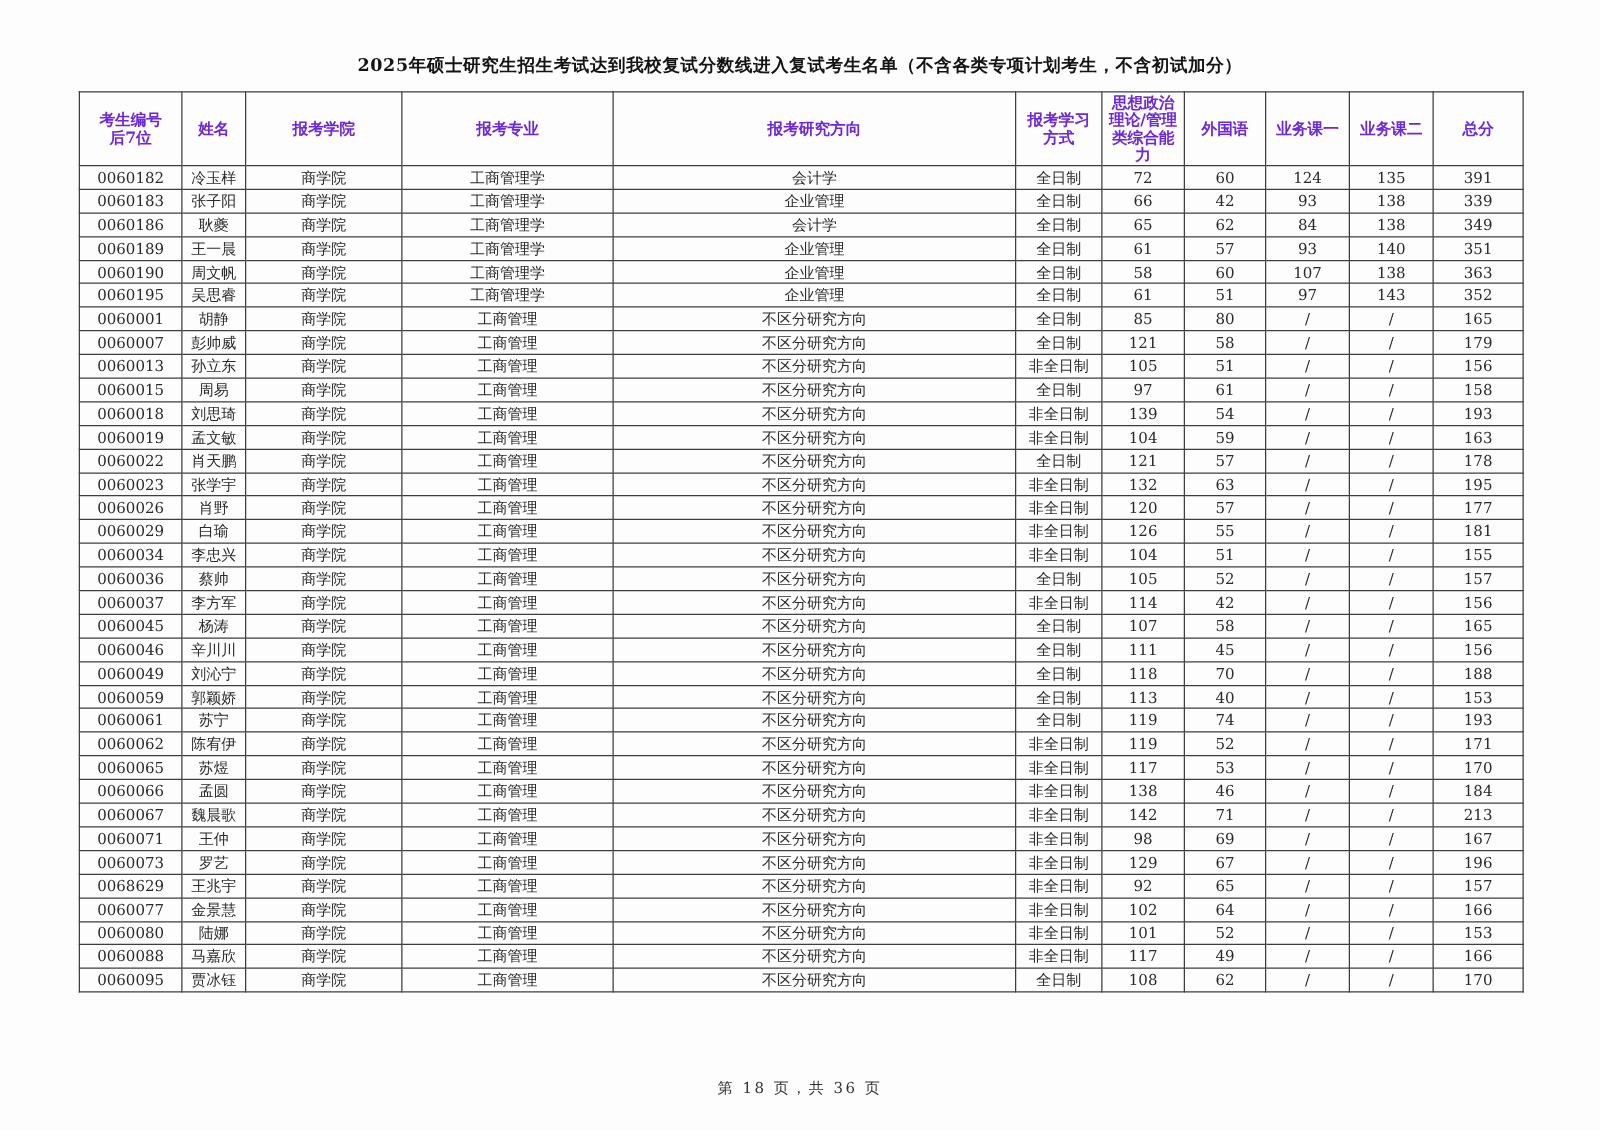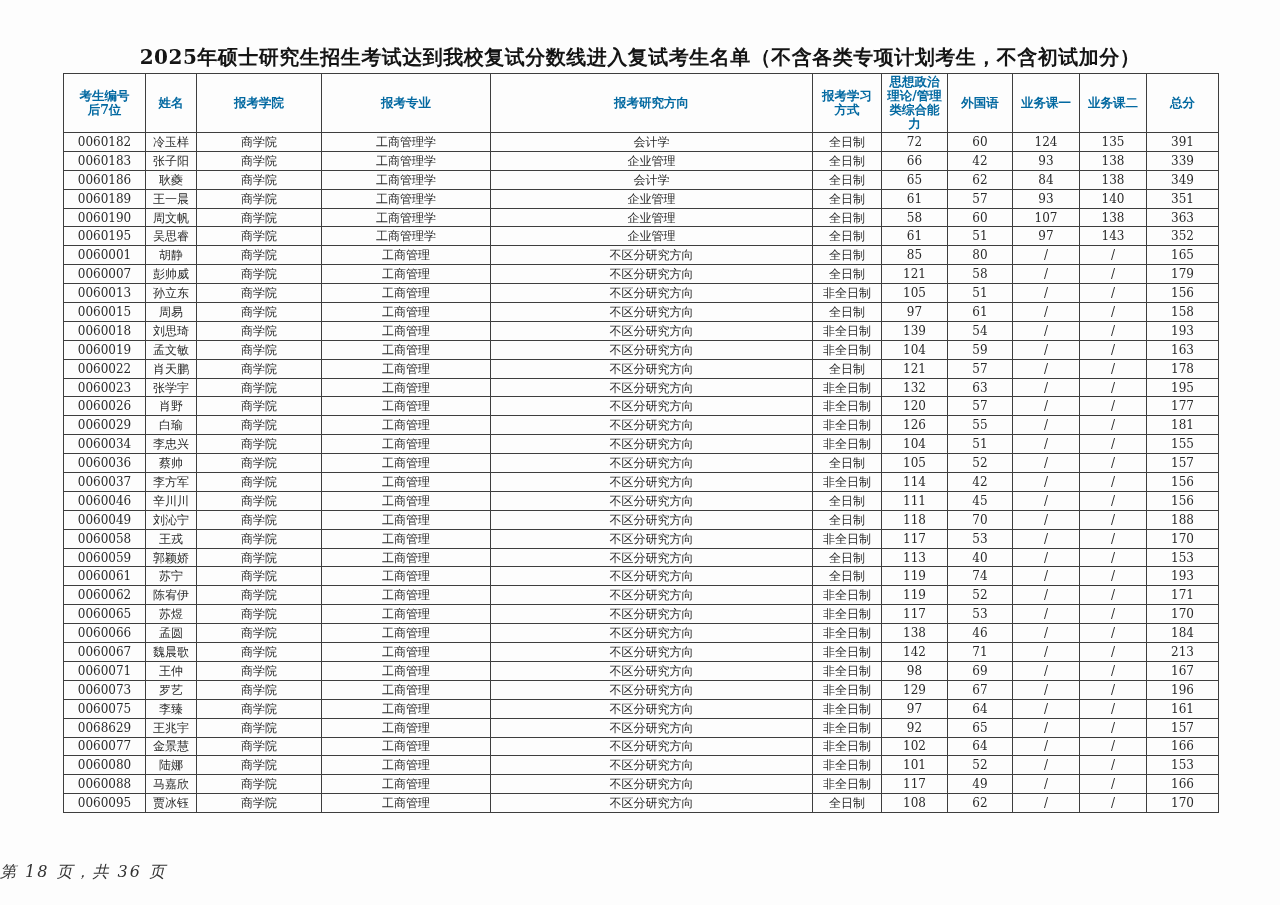--- a/index.html
+++ b/index.html
@@ -12,21 +12,21 @@
   .page {
     position: relative;
     width: 1280px; height: 905px;
     background: #fdfdfd;
     overflow: hidden;
   }
   .doc-title {
     position: absolute;
     top: 44px; left: 0; right: 0;
     text-align: center;
-    font-size: 20px;
+    font-size: 14px;
     font-weight: bold;
     color: #141414;
     letter-spacing: 0.5px;
   }
   table.results {
     position: absolute;
     left: 63px; top: 73px;
     width: 1155px;
     border-collapse: collapse;
     table-layout: fixed;
@@ -34,43 +34,42 @@
   table.results th, table.results td {
     border: 1px solid #3e3e3e;
     text-align: center;
     vertical-align: middle;
     overflow: hidden;
   }
   table.results th {
     height: 48px;
     font-size: 12.5px;
     font-weight: bold;
-    color: #0369a1;
+    color: #6d28d9;
     line-height: 1.12;
     white-space: pre-line;
     padding: 1px 2px;
   }
   table.results td {
     height: 18.9px;
     font-size: 12px;
     font-weight: normal;
     color: #2a2a2a;
     line-height: 1;
     padding: 0 2px;
     white-space: nowrap;
   }
   table.results tr:nth-child(even) td { border-top-color: #6a6a6a; }
   .page-footer {
     position: absolute;
     left: 0; right: 0; top: 862px;
-    text-align: left;
-    font-size: 16px;
+    text-align: center;
+    font-size: 12px;
     color: #333;
     letter-spacing: 2px;
-    font-style: italic;
   }
 </style>
 </head>
 <body>
 
 <div class="page">
   <div class="doc-title">2025年硕士研究生招生考试达到我校复试分数线进入复试考生名单（不含各类专项计划考生，不含初试加分）</div>
 
   <table class="results">
     <colgroup>
@@ -347,20 +346,33 @@
           <td>工商管理</td>
           <td>不区分研究方向</td>
           <td>非全日制</td>
           <td>114</td>
           <td>42</td>
           <td>/</td>
           <td>/</td>
           <td>156</td>
         </tr>
         <tr>
+          <td>0060045</td>
+          <td>杨涛</td>
+          <td>商学院</td>
+          <td>工商管理</td>
+          <td>不区分研究方向</td>
+          <td>全日制</td>
+          <td>107</td>
+          <td>58</td>
+          <td>/</td>
+          <td>/</td>
+          <td>165</td>
+        </tr>
+        <tr>
           <td>0060046</td>
           <td>辛川川</td>
           <td>商学院</td>
           <td>工商管理</td>
           <td>不区分研究方向</td>
           <td>全日制</td>
           <td>111</td>
           <td>45</td>
           <td>/</td>
           <td>/</td>
@@ -373,85 +385,72 @@
           <td>工商管理</td>
           <td>不区分研究方向</td>
           <td>全日制</td>
           <td>118</td>
           <td>70</td>
           <td>/</td>
           <td>/</td>
           <td>188</td>
         </tr>
         <tr>
-          <td>0060058</td>
-          <td>王戎</td>
+          <td>0060059</td>
+          <td>郭颖娇</td>
+          <td>商学院</td>
+          <td>工商管理</td>
+          <td>不区分研究方向</td>
+          <td>全日制</td>
+          <td>113</td>
+          <td>40</td>
+          <td>/</td>
+          <td>/</td>
+          <td>153</td>
+        </tr>
+        <tr>
+          <td>0060061</td>
+          <td>苏宁</td>
+          <td>商学院</td>
+          <td>工商管理</td>
+          <td>不区分研究方向</td>
+          <td>全日制</td>
+          <td>119</td>
+          <td>74</td>
+          <td>/</td>
+          <td>/</td>
+          <td>193</td>
+        </tr>
+        <tr>
+          <td>0060062</td>
+          <td>陈宥伊</td>
+          <td>商学院</td>
+          <td>工商管理</td>
+          <td>不区分研究方向</td>
+          <td>非全日制</td>
+          <td>119</td>
+          <td>52</td>
+          <td>/</td>
+          <td>/</td>
+          <td>171</td>
+        </tr>
+        <tr>
+          <td>0060065</td>
+          <td>苏煜</td>
           <td>商学院</td>
           <td>工商管理</td>
           <td>不区分研究方向</td>
           <td>非全日制</td>
           <td>117</td>
           <td>53</td>
           <td>/</td>
           <td>/</td>
           <td>170</td>
         </tr>
         <tr>
-          <td>0060059</td>
-          <td>郭颖娇</td>
-          <td>商学院</td>
-          <td>工商管理</td>
-          <td>不区分研究方向</td>
-          <td>全日制</td>
-          <td>113</td>
-          <td>40</td>
-          <td>/</td>
-          <td>/</td>
-          <td>153</td>
-        </tr>
-        <tr>
-          <td>0060061</td>
-          <td>苏宁</td>
-          <td>商学院</td>
-          <td>工商管理</td>
-          <td>不区分研究方向</td>
-          <td>全日制</td>
-          <td>119</td>
-          <td>74</td>
-          <td>/</td>
-          <td>/</td>
-          <td>193</td>
-        </tr>
-        <tr>
-          <td>0060062</td>
-          <td>陈宥伊</td>
-          <td>商学院</td>
-          <td>工商管理</td>
-          <td>不区分研究方向</td>
-          <td>非全日制</td>
-          <td>119</td>
-          <td>52</td>
-          <td>/</td>
-          <td>/</td>
-          <td>171</td>
-        </tr>
-        <tr>
-          <td>0060065</td>
-          <td>苏煜</td>
-          <td>商学院</td>
-          <td>工商管理</td>
-          <td>不区分研究方向</td>
-          <td>非全日制</td>
-          <td>117</td>
-          <td>53</td>
-          <td>/</td>
-          <td>/</td>
-          <td>170</td>
-        </tr>
-        <tr>
           <td>0060066</td>
           <td>孟圆</td>
           <td>商学院</td>
           <td>工商管理</td>
           <td>不区分研究方向</td>
           <td>非全日制</td>
           <td>138</td>
           <td>46</td>
           <td>/</td>
           <td>/</td>
@@ -488,33 +487,20 @@
           <td>罗艺</td>
           <td>商学院</td>
           <td>工商管理</td>
           <td>不区分研究方向</td>
           <td>非全日制</td>
           <td>129</td>
           <td>67</td>
           <td>/</td>
           <td>/</td>
           <td>196</td>
-        </tr>
-        <tr>
-          <td>0060075</td>
-          <td>李臻</td>
-          <td>商学院</td>
-          <td>工商管理</td>
-          <td>不区分研究方向</td>
-          <td>非全日制</td>
-          <td>97</td>
-          <td>64</td>
-          <td>/</td>
-          <td>/</td>
-          <td>161</td>
         </tr>
         <tr>
           <td>0068629</td>
           <td>王兆宇</td>
           <td>商学院</td>
           <td>工商管理</td>
           <td>不区分研究方向</td>
           <td>非全日制</td>
           <td>92</td>
           <td>65</td>

